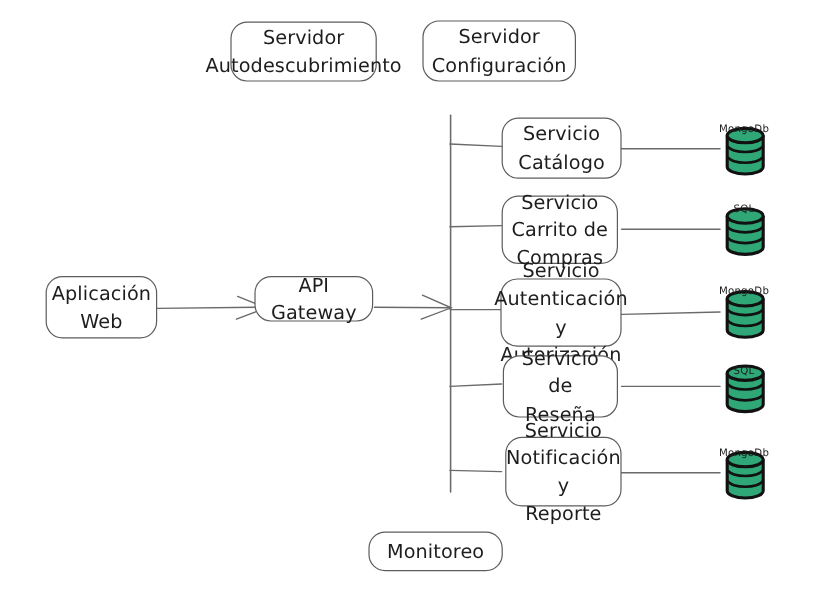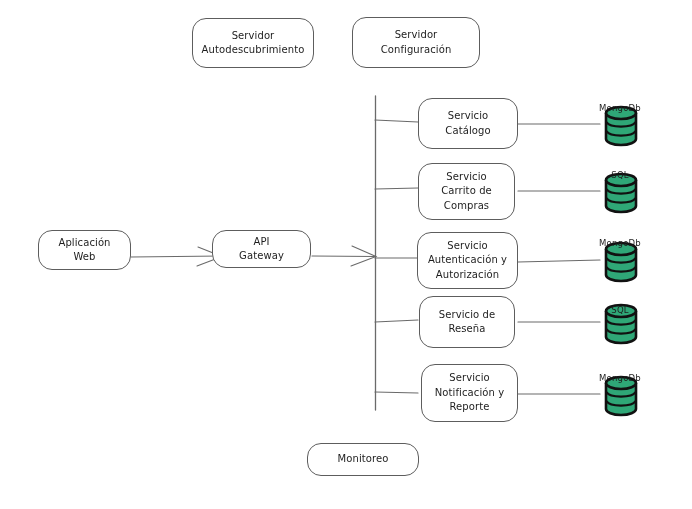--- a/index.html
+++ b/index.html
@@ -17,21 +17,21 @@
     box-sizing:border-box;
     background:#ffffff;
     border:1.2px solid #5d5d5d;
     border-radius:14px;
     display:flex;
     align-items:center;
     justify-content:center;
     text-align:center;
     color:#1d1d1d;
     font-family:"DejaVu Sans", sans-serif;
-    font-size:10px;
+    font-size:16px;
     line-height:1.45;
     letter-spacing:.1px;
     z-index:3;
   }
   .node .label{display:block;padding:0 4px;white-space:pre-line;}
 
   
   .dblabel{
     position:absolute;
     font-size:8.5px;
@@ -80,21 +80,21 @@
   <div class="node" style="left:192px;top:18px;width:122px;height:50px;">
     <span class="label">Servidor
 Autodescubrimiento</span>
   </div>
 
   <div class="node" style="left:352px;top:17px;width:128px;height:51px;">
     <span class="label">Servidor
 Configuración</span>
   </div>
 
-  <div class="node" style="left:38px;top:230px;width:93px;height:40px;">
+  <div class="node" style="left:38px;top:230px;width:93px;height:52px;">
     <span class="label">Aplicación
 Web</span>
   </div>
 
   <div class="node" style="left:212px;top:230px;width:99px;height:38px;">
     <span class="label">API
 Gateway</span>
   </div>
 
   <div class="node" style="left:307px;top:443px;width:112px;height:33px;">

